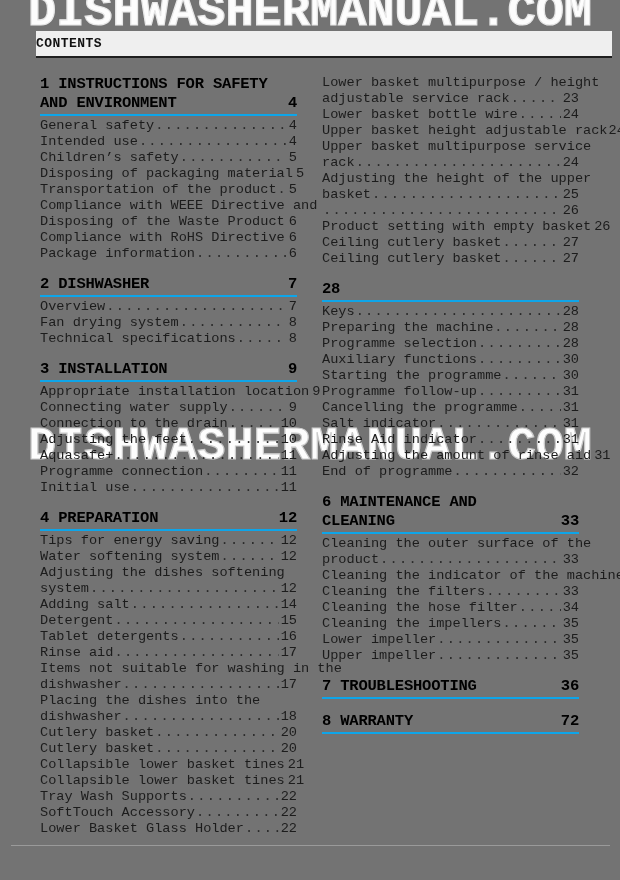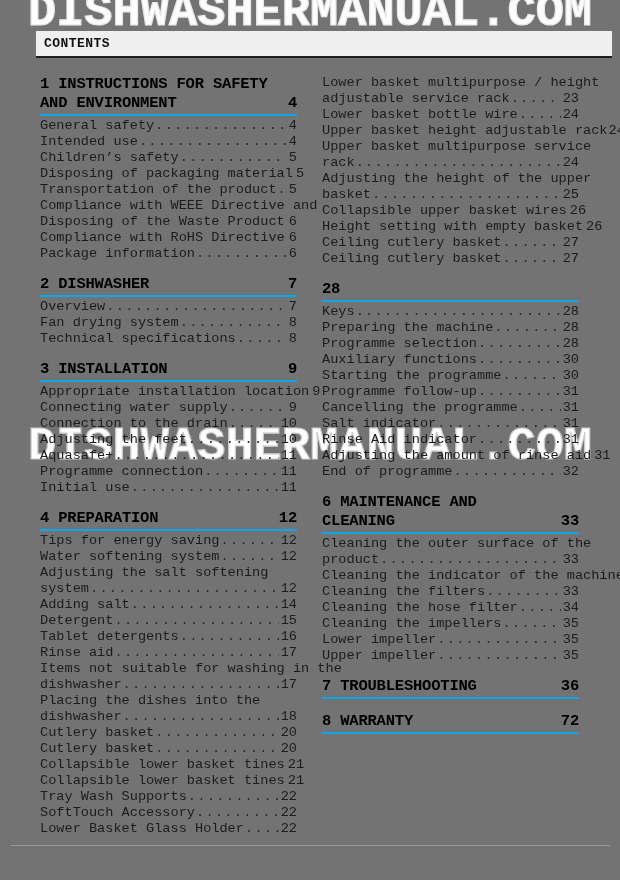--- a/index.html
+++ b/index.html
@@ -5,21 +5,21 @@
   html,body{margin:0;padding:0;background:#fff;}
   .page{position:relative;width:620px;height:880px;background:#737373;overflow:hidden;
         font-family:Liberation Mono, monospace;color:#1b1b1b;}
   .watermark{position:absolute;left:-6px;right:-6px;text-align:center;white-space:nowrap;
         font-weight:700;font-size:47px;letter-spacing:0px;color:#fdfdfd;
         -webkit-text-stroke:1.2px #cbcbcb;pointer-events:none;user-select:none;}
   .wm-top{top:-14px;-webkit-text-stroke-color:#e7e7e7;}
   .wm-mid{top:420px;}
   .header-bar{position:absolute;left:36px;top:31px;width:576px;height:27px;background:#efefef;
         border-bottom:2px solid #1f1f1f;display:flex;align-items:center;box-sizing:border-box;}
-  .header-title{font-weight:700;font-size:13px;letter-spacing:.45px;color:#111;padding-left:8px;}
+  .header-title{font-weight:700;font-size:13px;letter-spacing:.45px;color:#111;padding-left:0;}
   .col{position:absolute;top:75px;width:257px;}
   .col-left{left:40px;}
   .col-right{left:322px;}
   .toc-section{margin-bottom:13px;}
   .section-heading{border-bottom:2px solid #0ea5e9;padding-bottom:1px;margin-bottom:2px;}
   .heading-row{display:flex;justify-content:space-between;align-items:baseline;
         font-weight:700;font-size:15.5px;line-height:19px;color:#000;letter-spacing:-.2px;}
   .toc-entry{display:flex;align-items:baseline;font-size:13.6px;line-height:16px;color:#1c1c1c;}
   .toc-entry .label{white-space:nowrap;}
   .toc-entry .dots{flex:1 1 auto;overflow:hidden;white-space:nowrap;letter-spacing:1.3px;
@@ -171,21 +171,21 @@
           <span class="label">Tips for energy saving</span>
           <span class="dots">..........................................................................................</span>
           <span class="page-num">12</span>
         </div>
         <div class="toc-entry">
           <span class="label">Water softening system</span>
           <span class="dots">..........................................................................................</span>
           <span class="page-num">12</span>
         </div>
         <div class="toc-entry">
-          <span class="label">Adjusting the salt softening</span>
+          <span class="label">Adjusting the dishes softening</span>
         </div>
         <div class="toc-entry">
           <span class="label">system</span>
           <span class="dots">..........................................................................................</span>
           <span class="page-num">12</span>
         </div>
         <div class="toc-entry">
           <span class="label">Adding salt</span>
           <span class="dots">..........................................................................................</span>
           <span class="page-num">14</span>
@@ -287,26 +287,25 @@
         </div>
         <div class="toc-entry">
           <span class="label">Adjusting the height of the upper</span>
         </div>
         <div class="toc-entry">
           <span class="label">basket</span>
           <span class="dots">..........................................................................................</span>
           <span class="page-num">25</span>
         </div>
         <div class="toc-entry">
-          <span class="label">Collapsible upper basket wires</span>
           <span class="dots">..........................................................................................</span>
           <span class="page-num">26</span>
         </div>
         <div class="toc-entry">
-          <span class="label">Height setting with empty basket</span>
+          <span class="label">Product setting with empty basket</span>
           <span class="dots">..........................................................................................</span>
           <span class="page-num">26</span>
         </div>
         <div class="toc-entry">
           <span class="label">Ceiling cutlery basket</span>
           <span class="dots">..........................................................................................</span>
           <span class="page-num">27</span>
         </div>
         <div class="toc-entry">
           <span class="label">Ceiling cutlery basket</span>

